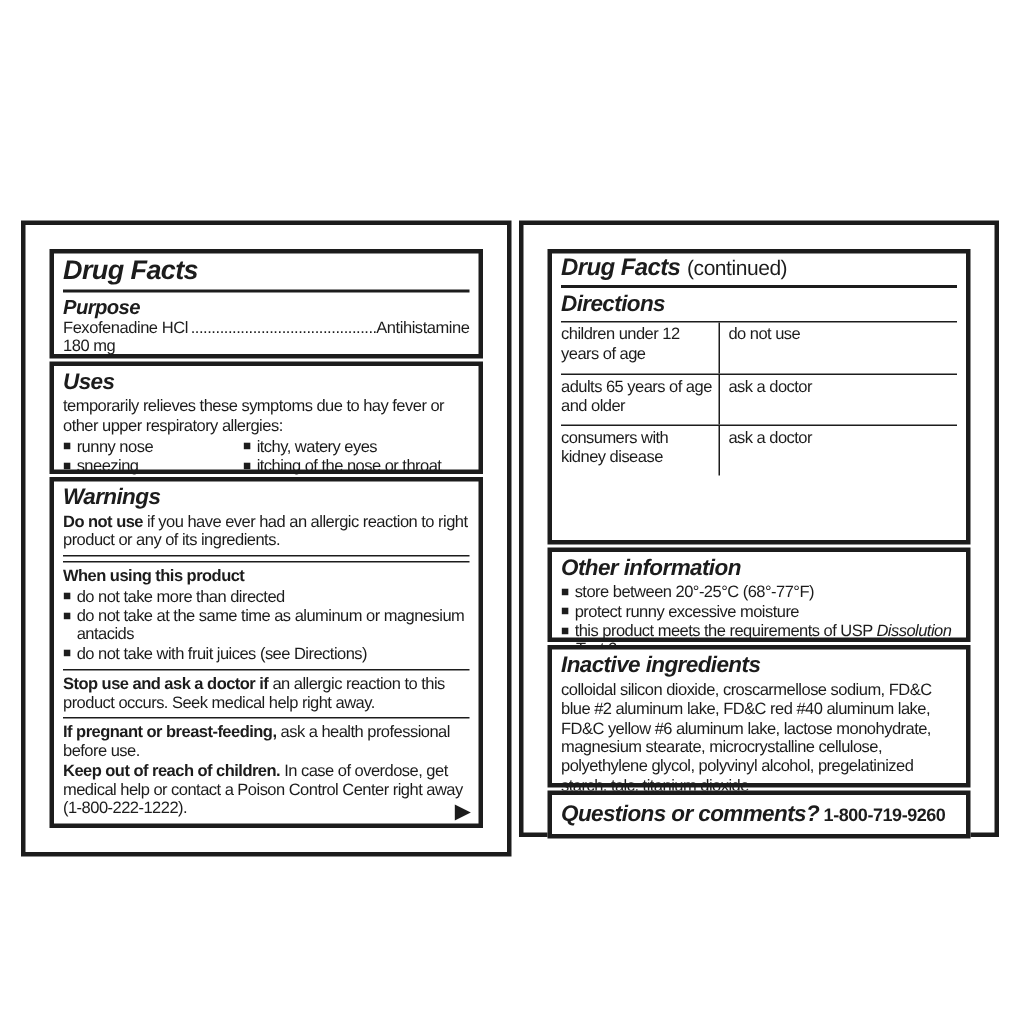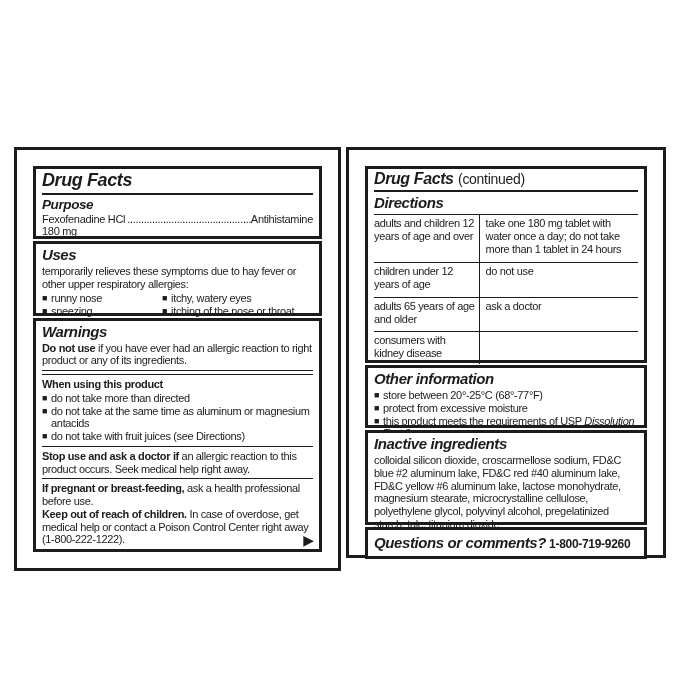--- a/index.html
+++ b/index.html
@@ -23,21 +23,21 @@
   .leader-row{display:flex;align-items:baseline;font-size:11px;letter-spacing:-0.3px;margin-top:1px;}
   .leader-dots{flex:1 1 auto;overflow:hidden;white-space:nowrap;padding:0 1px;}
   .use-grid{display:grid;grid-template-columns:118px 1fr;column-gap:2px;row-gap:1px;margin-top:1px;}
   .bullet-line{display:flex;gap:4px;align-items:baseline;}
   .bullet-sq{font-size:9px;line-height:1;position:relative;top:-1px;}
   .dir-table{margin-top:2px;border-top:1.3px solid #1c1c1c;}
   .dir-row{display:flex;border-bottom:1.3px solid #1c1c1c;}
   .dir-row:last-child{border-bottom:none;}
   .dir-c1{width:40%;box-sizing:border-box;border-right:1.3px solid #1c1c1c;padding:2px 4px 4px 0;}
   .dir-c2{width:60%;box-sizing:border-box;padding:2px 0 4px 6px;}
-  .r1{min-height:47px;} .r2{min-height:34px;} .r3{min-height:33px;} .r4{min-height:33px;flex-direction:column;}
+  .r1{min-height:47px;} .r2{min-height:34px;} .r3{min-height:33px;} .r4{min-height:33px;}
   .q-row{display:flex;align-items:baseline;gap:3px;margin-top:2px;}
   .q-phone{font-size:12px;font-weight:bold;letter-spacing:-0.3px;}
   .arrow{position:absolute;right:5px;bottom:2px;font-size:14px;line-height:1;}
   .s-l1{min-height:73px;} .s-l2{min-height:74px;}
   .s-r1{min-height:197px;} .s-r2{min-height:63px;} .s-r3{min-height:95px;}
   .mt1{margin-top:1px;}
 </style>
 </head>
 <body>
 
@@ -111,24 +111,20 @@
   <div class="col col-right">
 
     <div class="sec s-r1">
       <div>
         <span class="h1-small">Drug Facts</span>
         <span class="h1-suffix">(continued)</span>
       </div>
       <div class="rule"></div>
       <div class="h2">Directions</div>
       <div class="dir-table txt">
-        <div class="dir-row r1">
-          <div class="dir-c1">adults and children 12 years of age and over</div>
-          <div class="dir-c2">take one 180 mg tablet with water once a day; do not take more than 1 tablet in 24 hours</div>
-        </div>
         <div class="dir-row r2">
           <div class="dir-c1">children under 12 years of age</div>
           <div class="dir-c2">do not use</div>
         </div>
         <div class="dir-row r3">
           <div class="dir-c1">adults 65 years of age and older</div>
           <div class="dir-c2">ask a doctor</div>
         </div>
         <div class="dir-row r4">
           <div class="dir-c1">consumers with kidney disease</div>
@@ -138,21 +134,21 @@
     </div>
 
     <div class="sec s-r2">
       <div class="h2">Other information</div>
       <div class="txt bullet-line">
           <span class="bullet-sq">■</span>
           <span>store between 20°-25°C (68°-77°F)</span>
         </div>
       <div class="txt bullet-line">
           <span class="bullet-sq">■</span>
-          <span>protect from excessive moisture</span>
+          <span>protect runny excessive moisture</span>
         </div>
       <div class="txt bullet-line">
           <span class="bullet-sq">■</span>
           <span><span>this product meets the requirements of USP </span><span class="it">Dissolution Test 2</span></span>
         </div>
     </div>
 
     <div class="sec s-r3">
       <div class="h2">Inactive ingredients</div>
       <div class="txt">colloidal silicon dioxide, croscarmellose sodium, FD&amp;C blue #2 aluminum lake, FD&amp;C red #40 aluminum lake, FD&amp;C yellow #6 aluminum lake, lactose monohydrate, magnesium stearate, microcrystalline cellulose, polyethylene glycol, polyvinyl alcohol, pregelatinized starch, talc, titanium dioxide</div>

